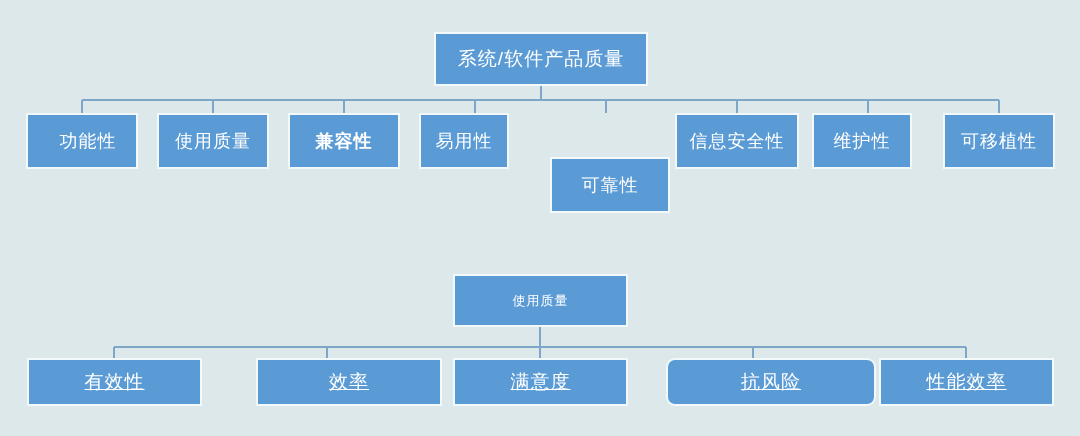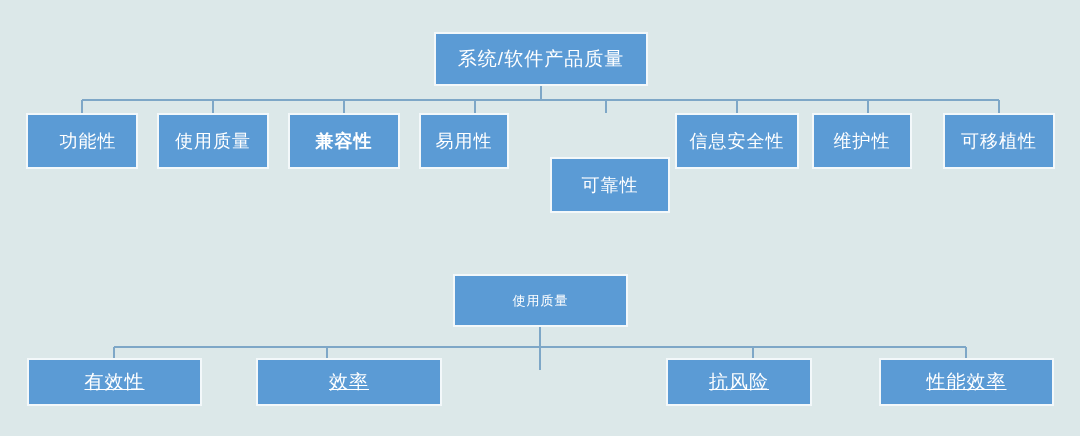--- a/index.html
+++ b/index.html
@@ -111,16 +111,17 @@
   <div class="node lvl1" style="left:419px; width:90px;">易用性</div>
   <div class="node lvl1" style="left:550px; width:120px;margin-top:44px;">可靠性</div>
   <div class="node lvl1" style="left:675px; width:124px;">信息安全性</div>
   <div class="node lvl1" style="left:812px; width:100px;">维护性</div>
   <div class="node lvl1" style="left:943px; width:112px;">可移植性</div>
 
   <div class="node root2">使用质量</div>
 
   <div class="node lvl2" style="left:27px;  width:175px;">有效性</div>
   <div class="node lvl2" style="left:240px; width:186px;margin-left:16px;">效率</div>
-  <div class="node lvl2" style="left:666px; width:146px;">抗风险</div>
+  <div class="node lvl2" style="left:453px; width:175px;">满意度</div>
+  <div class="node lvl2" style="left:666px; width:210px;border-radius:9px;">抗风险</div>
   <div class="node lvl2" style="left:879px; width:175px;">性能效率</div>
 
 </div>
 
 </body></html>

